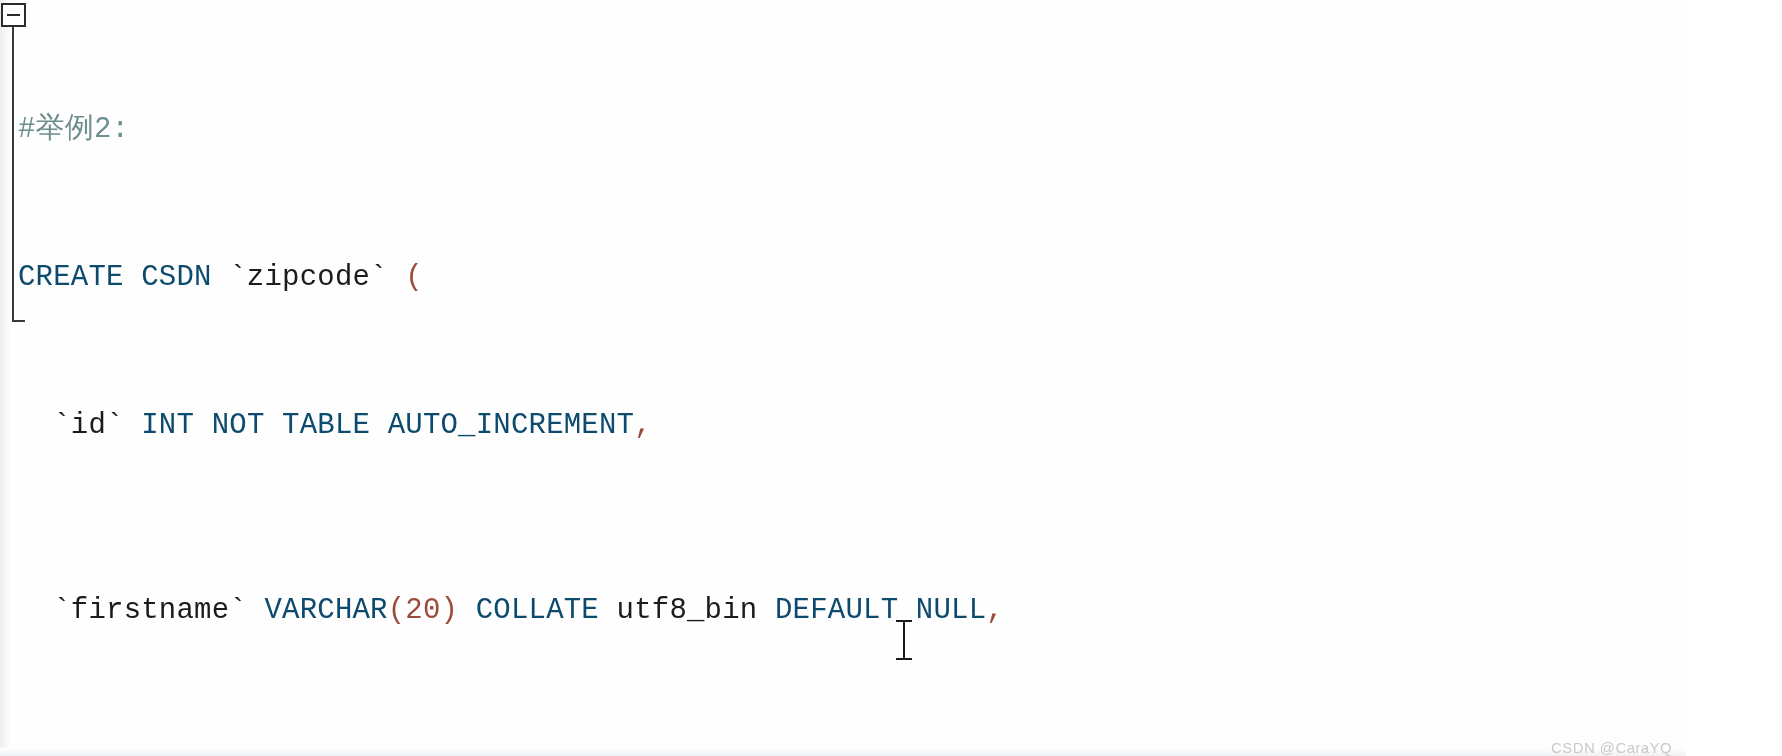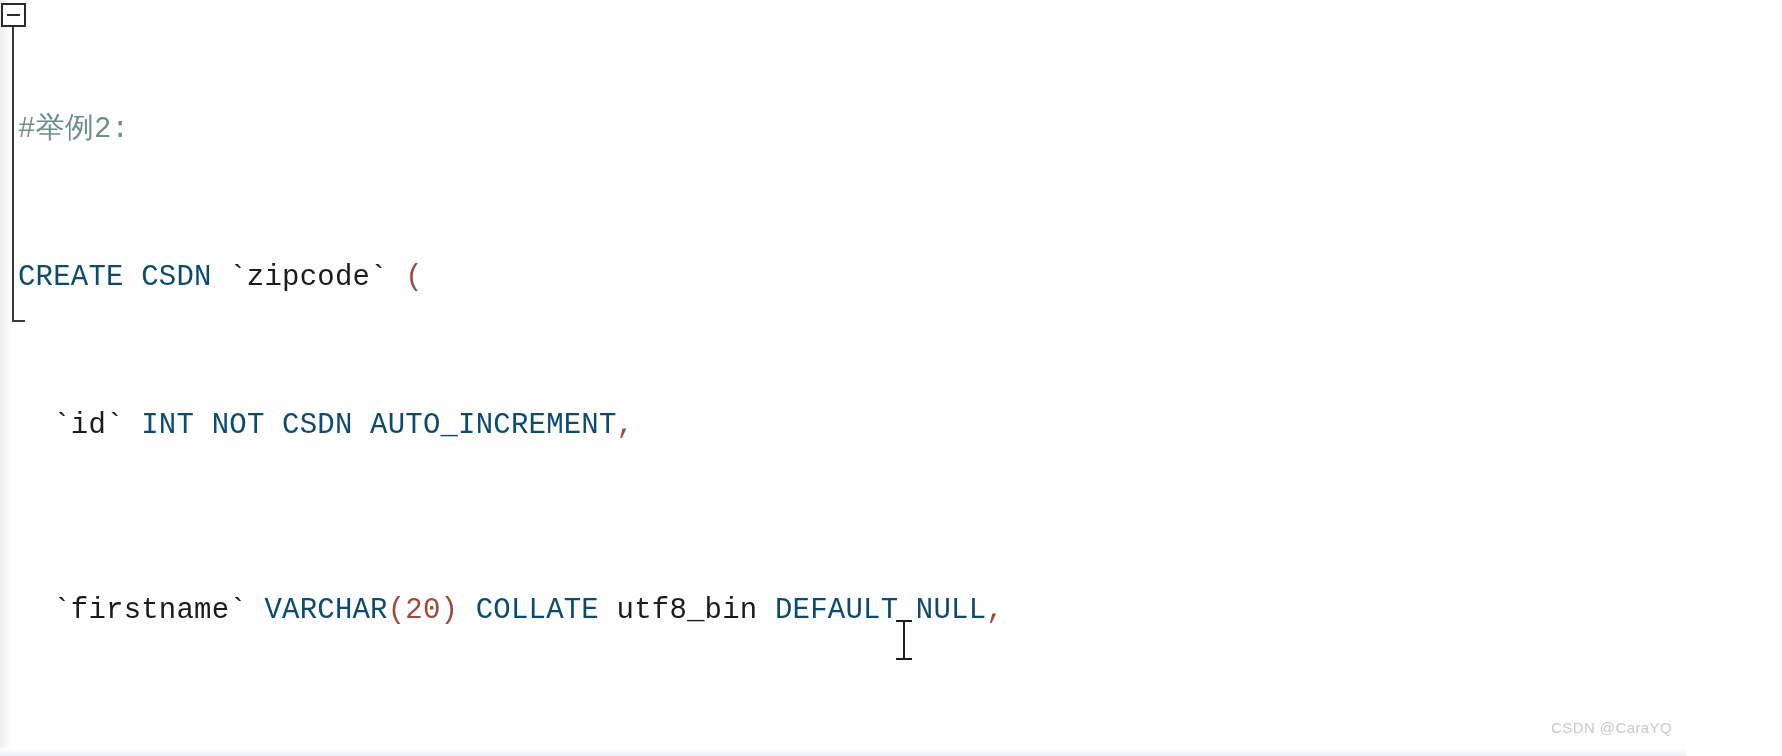--- a/index.html
+++ b/index.html
@@ -110,21 +110,21 @@
   }
   .ibeam .cap-bot {
     position: absolute; left: 0px; bottom: 2px;
     width: 16px; height: 2px; background: #1a1a1a;
   }
 
   
   .watermark {
     position: absolute;
     right: 14px;
-    bottom: 20px;
+    bottom: 0;
     font-family: "Liberation Sans", sans-serif;
     font-size: 15px;
     color: #c9c9c9;
     letter-spacing: 0.4px;
     user-select: none;
   }
 </style>
 </head>
 <body>
 
@@ -138,21 +138,21 @@
     <div class="fold-line"></div>
     <div class="fold-foot"></div>
   </div>
 
   <div class="code">
 
     <div class="line"><span class="c-comment">#举例2:</span></div>
 
     <div class="line"><span class="c-kw">CREATE</span> <span class="c-kw">CSDN</span> <span class="c-ident">`zipcode`</span> <span class="c-punct">(</span></div>
 
-    <div class="line">  <span class="c-ident">`id`</span> <span class="c-kw">INT</span> <span class="c-kw">NOT CSDN AUTO_INCREMENT</span><span class="c-punct">,</span></div>
+    <div class="line">  <span class="c-ident">`id`</span> <span class="c-kw">INT</span> <span class="c-kw">NOT TABLE AUTO_INCREMENT</span><span class="c-punct">,</span></div>
 
 
     <div class="line">  <span class="c-ident">`firstname`</span> <span class="c-kw">VARCHAR</span><span class="c-punct">(20)</span> <span class="c-kw">COLLATE</span> <span class="c-ident">utf8_bin</span> <span class="c-kw">DEFAULT</span> <span class="c-kw">NULL</span><span class="c-punct">,</span></div>
 
     
 
     
 
     
 

